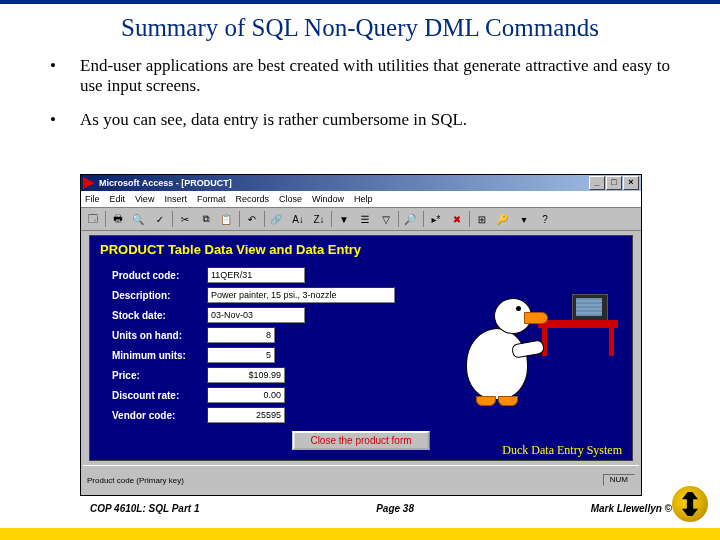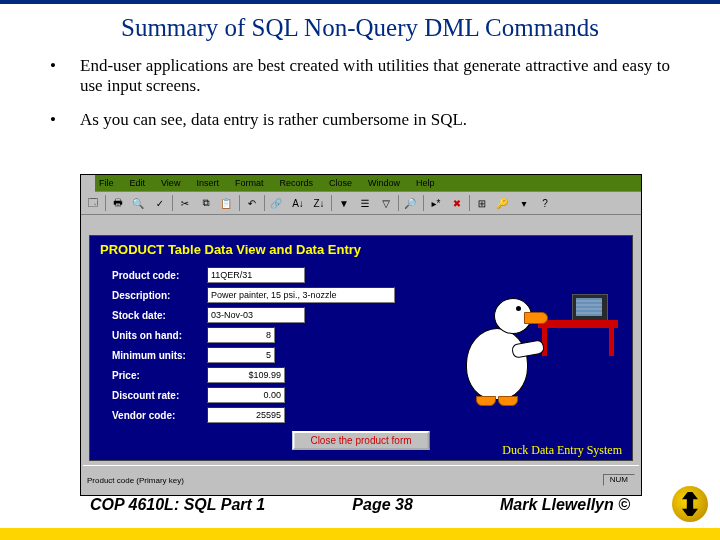--- a/index.html
+++ b/index.html
@@ -79,29 +79,28 @@
     border-right-color: #404040;
     border-bottom-color: #404040;
     margin-left: 1px;
     text-align: center;
     line-height: 10px;
     font-size: 9px;
     color: #000;
   }
   .menubar {
     height: 16px;
-    background: #4d7c0f;
+    background: #ffffff;
     border-bottom: 1px solid #808080;
     display: flex;
     align-items: center;
     padding-left: 4px;
-    gap: 16px;
+    gap: 10px;
     font-size: 9px;
     color: #000;
-    margin-left: 14px;
   }
   .toolbar {
     height: 22px;
     background: #c0c0c0;
     border-bottom: 1px solid #808080;
     display: flex;
     align-items: center;
     padding: 0 2px;
     gap: 1px;
   }
@@ -317,24 +316,24 @@
     margin-left: 2px;
     height: 10px;
     line-height: 10px;
   }
   .footer {
     position: absolute;
     bottom: 14px;
     left: 0; right: 0;
     display: flex;
     justify-content: space-between;
-    padding: 0 90px 0 90px;
+    padding: 0 48px 0 90px;
     font-style: italic;
     font-weight: bold;
-    font-size: 16px;
+    font-size: 10px;
     font-family: Arial, sans-serif;
   }
   .logo {
     position: absolute;
     right: 12px;
     bottom: 6px;
     width: 36px; height: 36px;
     background: radial-gradient(circle at 40% 40%, #ffd700 0%, #c89a00 70%, #7a5c00 100%);
     border-radius: 50%;
   }
@@ -352,20 +351,28 @@
 
 <div class="slide">
   <h1 class="title">Summary of SQL Non-Query DML Commands</h1>
 
   <div class="bullets">
     <p>End-user applications are best created with utilities that generate attractive and easy to use input screens.</p>
     <p>As you can see, data entry is rather cumbersome in SQL.</p>
   </div>
 
   <div class="app-window">
+    <div class="titlebar">
+      <span class="app-icon"></span>
+      <span>Microsoft Access - [PRODUCT]</span>
+      <span class="spacer"></span>
+      <span class="win-btn">_</span>
+      <span class="win-btn">□</span>
+      <span class="win-btn">×</span>
+    </div>
     <div class="menubar">
       <span>File</span>
       <span>Edit</span>
       <span>View</span>
       <span>Insert</span>
       <span>Format</span>
       <span>Records</span>
       <span>Close</span>
       <span>Window</span>
       <span>Help</span>

